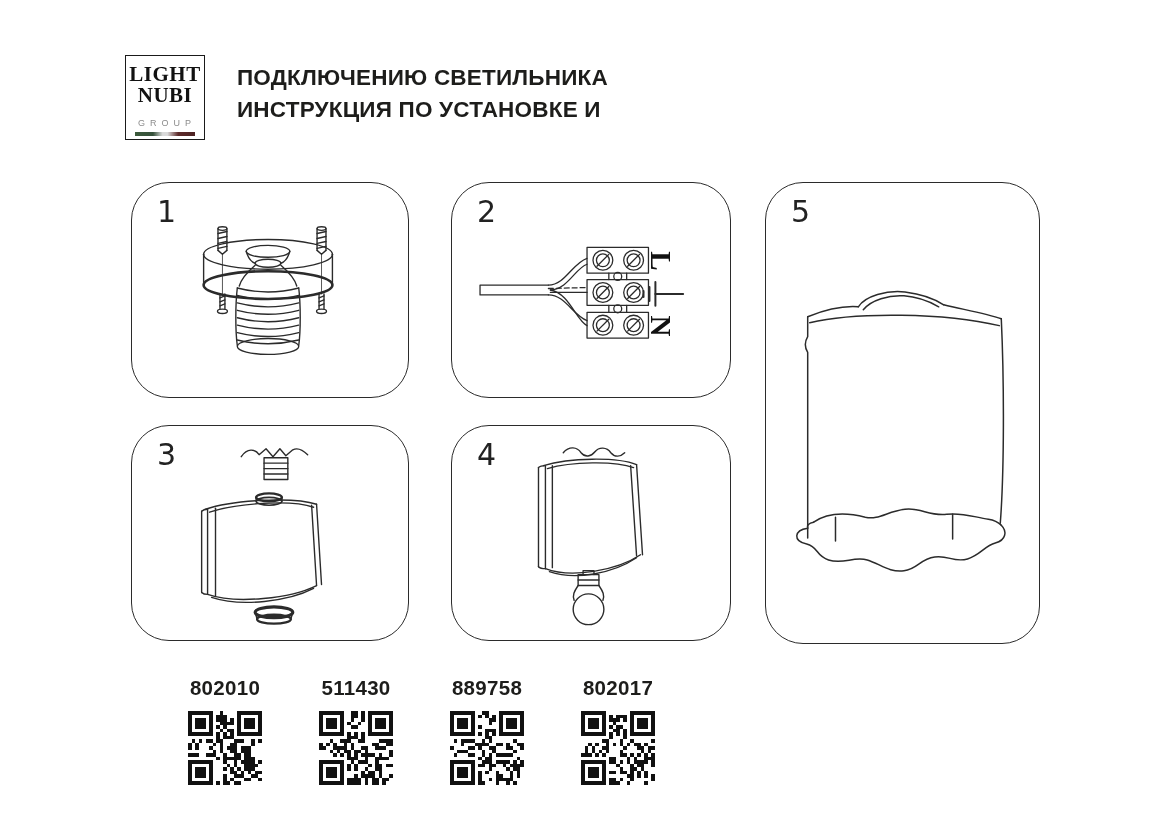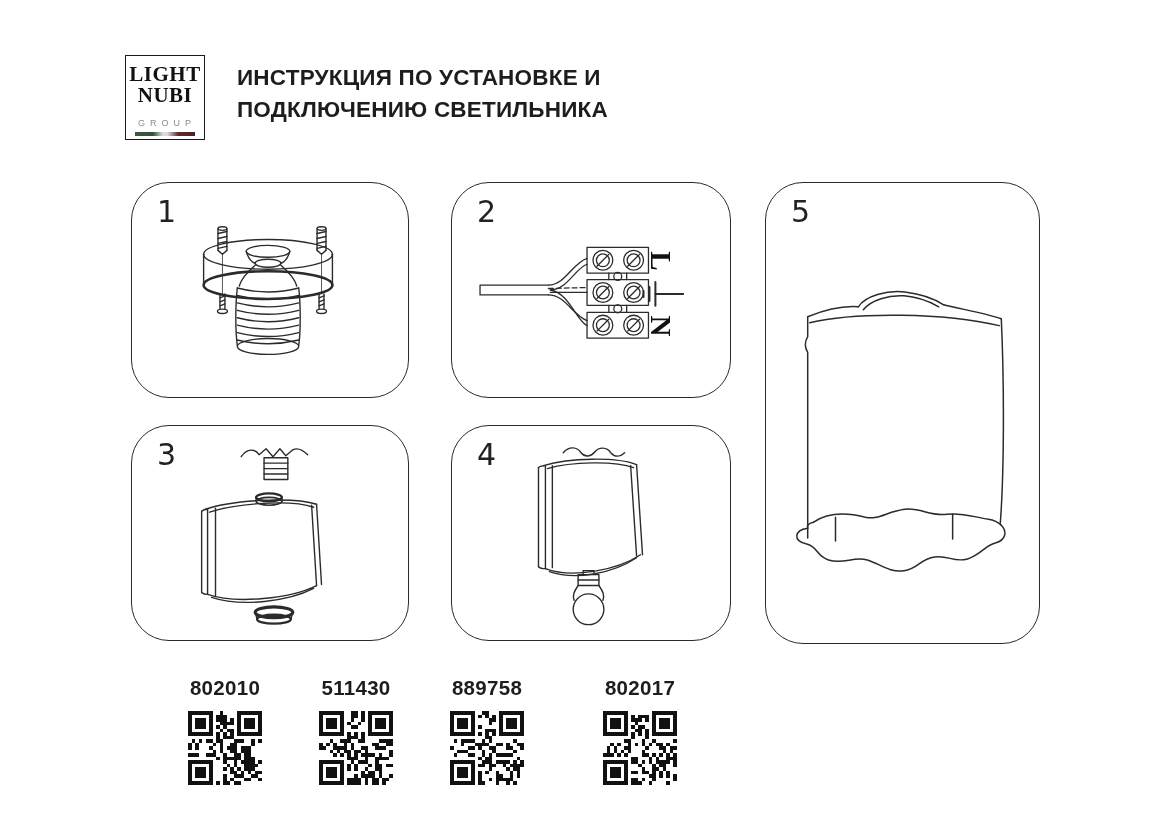--- a/index.html
+++ b/index.html
@@ -47,22 +47,22 @@
 <div class="page">
 
   <div class="logo">
     <div class="logo-word first">LIGHT</div>
     <div class="logo-word">NUBI</div>
     <div class="logo-group">GROUP</div>
     <div class="logo-flag"></div>
   </div>
 
   <div class="title">
+    <div>ПОДКЛЮЧЕНИЮ СВЕТИЛЬНИКА</div>
     <div>ИНСТРУКЦИЯ ПО УСТАНОВКЕ И</div>
-    <div>ПОДКЛЮЧЕНИЮ СВЕТИЛЬНИКА</div>
   </div>
 
 
   <div class="panel panel-1">
     <div class="step-num">1</div>
     <svg class="diagram" viewBox="0 0 278 216">
       <g fill="none" stroke="#2b2b2b" stroke-width="1.4" stroke-linecap="round" stroke-linejoin="round">
 
         <ellipse cx="137" cy="72" rx="65" ry="15"></ellipse>
         <ellipse cx="137" cy="103" rx="65" ry="14" stroke-width="2.6"></ellipse>
@@ -902,21 +902,21 @@
           <rect x="5" y="20" width="1" height="1"></rect>
           <rect x="6" y="20" width="1" height="1"></rect>
           <rect x="8" y="20" width="1" height="1"></rect>
           <rect x="9" y="20" width="1" height="1"></rect>
           <rect x="13" y="20" width="1" height="1"></rect>
           <rect x="16" y="20" width="1" height="1"></rect>
           <rect x="18" y="20" width="1" height="1"></rect>
         </svg>
       </div>
   </div>
-  <div class="article-col" style="left:603px">
+  <div class="article-col" style="left:581px">
     <div class="article-code">802017</div>
     <div class="qr">
         <svg viewBox="0 0 21 21" shape-rendering="crispEdges" fill="#111111">
           <rect x="0" y="0" width="1" height="1"></rect>
           <rect x="1" y="0" width="1" height="1"></rect>
           <rect x="2" y="0" width="1" height="1"></rect>
           <rect x="3" y="0" width="1" height="1"></rect>
           <rect x="4" y="0" width="1" height="1"></rect>
           <rect x="5" y="0" width="1" height="1"></rect>
           <rect x="6" y="0" width="1" height="1"></rect>

